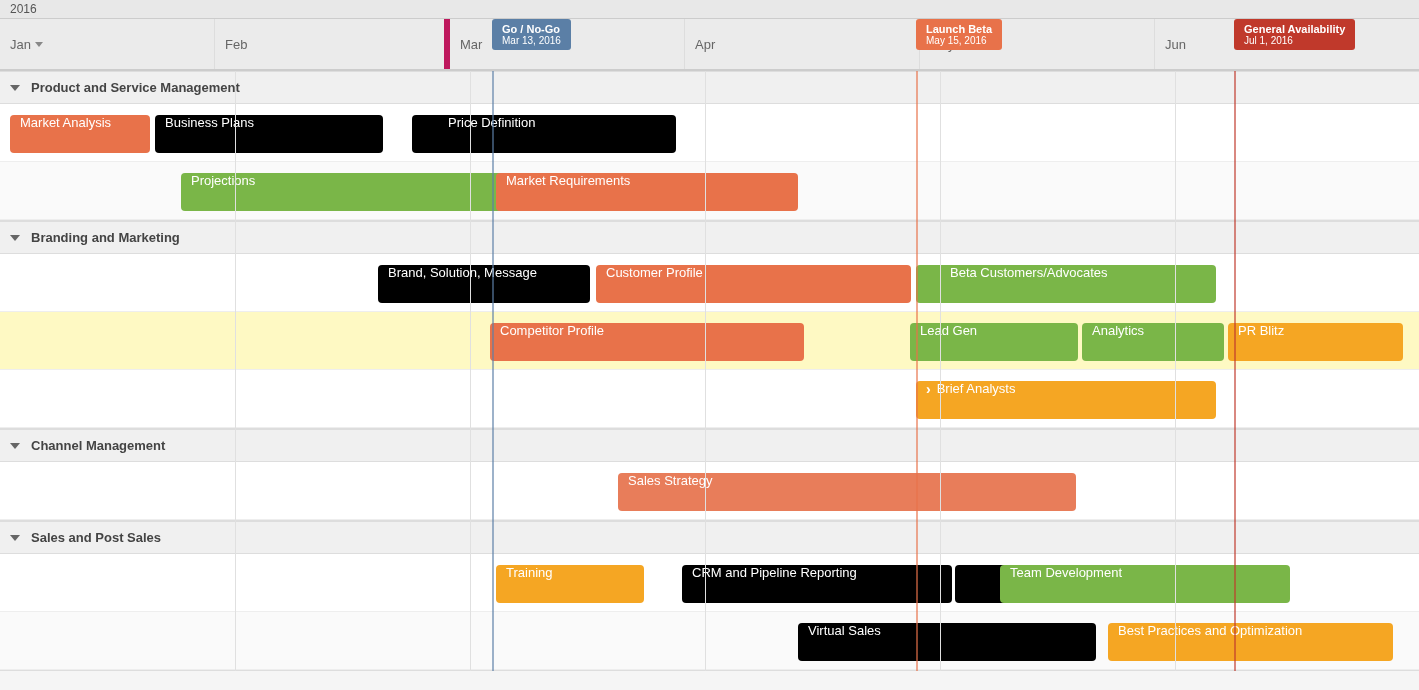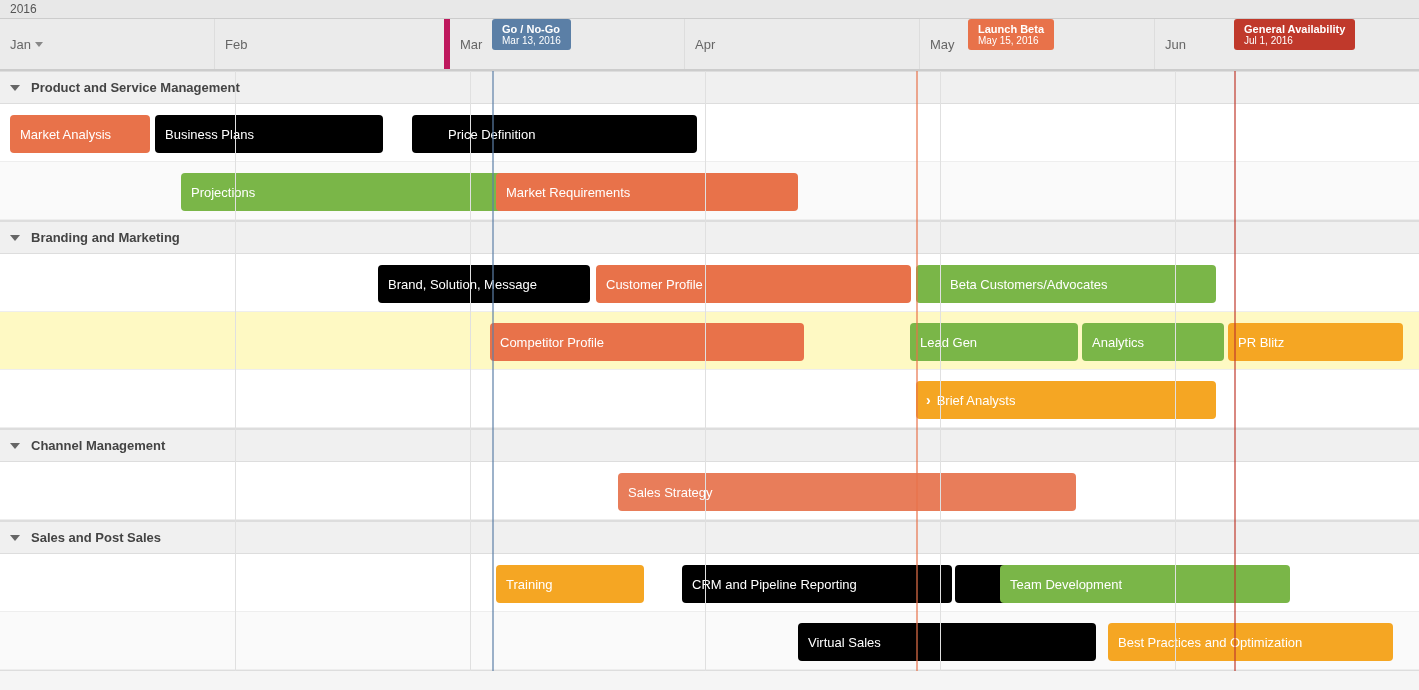--- a/index.html
+++ b/index.html
@@ -24,21 +24,20 @@
       gap: 5px;
     }
 
     
     .bar {
       position: absolute;
       height: 38px;
       top: 11px;
       border-radius: 4px;
       display: flex;
-      align-items: center;
       padding: 0 10px;
       color: white;
       font-size: 13px;
       font-weight: 500;
       white-space: nowrap;
       overflow: hidden;
       cursor: pointer;
     }
     .bar-orange { background: #e8724a; }
     .bar-blue { background: #000000; }
@@ -82,21 +81,21 @@
       <div style="flex:1; padding:0 10px; color:#666; font-size:13px; height:100%; display:flex;align-items:center;">Jun</div>
     </div>
 
     <div style="position:absolute; left:492px; top:0; z-index:10;">
       <div style="background:#5b7fa6; color:white; font-size:11px; font-weight:bold; padding:4px 10px; border-radius:3px; white-space:nowrap;">
         <div>Go / No-Go</div>
         <div style="font-size:10px; font-weight:normal;">Mar 13, 2016</div>
       </div>
     </div>
 
-    <div style="position:absolute; left:968px; top:0; z-index:10;">
+    <div style="position:absolute; left:916px; top:0; z-index:10;">
       <div style="background:#e8724a; color:white; font-size:11px; font-weight:bold; padding:4px 10px; border-radius:3px; white-space:nowrap;">
         <div>Launch Beta</div>
         <div style="font-size:10px; font-weight:normal;">May 15, 2016</div>
       </div>
     </div>
 
     <div style="position:absolute; left:1234px; top:0; z-index:10;">
       <div style="background:#c0392b; color:white; font-size:11px; font-weight:bold; padding:4px 10px; border-radius:3px; white-space:nowrap;">
         <div>General Availability</div>
         <div style="font-size:10px; font-weight:normal;">Jul 1, 2016</div>
@@ -123,21 +122,21 @@
       </div>
       <div class="rows-container" style="position:relative;">
 
         <div class="section-row" style="background:#fff;border-bottom:1px solid #eee;height:58px;position:relative;">
           <div class="bar bar-orange" style="left:10px;width:140px;">
             <span>Market Analysis</span>
           </div>
           <div class="bar bar-blue" style="left:155px;width:228px;">
             <span>Business Plans</span>
           </div>
-          <div class="bar bar-blue" style="left:412px;width:285px;padding-left:36px;">
+          <div class="bar bar-blue" style="left:412px;width:264px;padding-left:36px;">
             <span>Price Definition</span>
           </div>
         </div>
 
         <div class="section-row" style="background:#fafafa;border-bottom:1px solid #eee;height:58px;position:relative;">
           <div class="bar bar-green" style="left:181px;width:324px;">
             <span>Projections</span>
           </div>
           <div class="bar bar-orange" style="left:496px;width:302px;">
             <span>Market Requirements</span>

